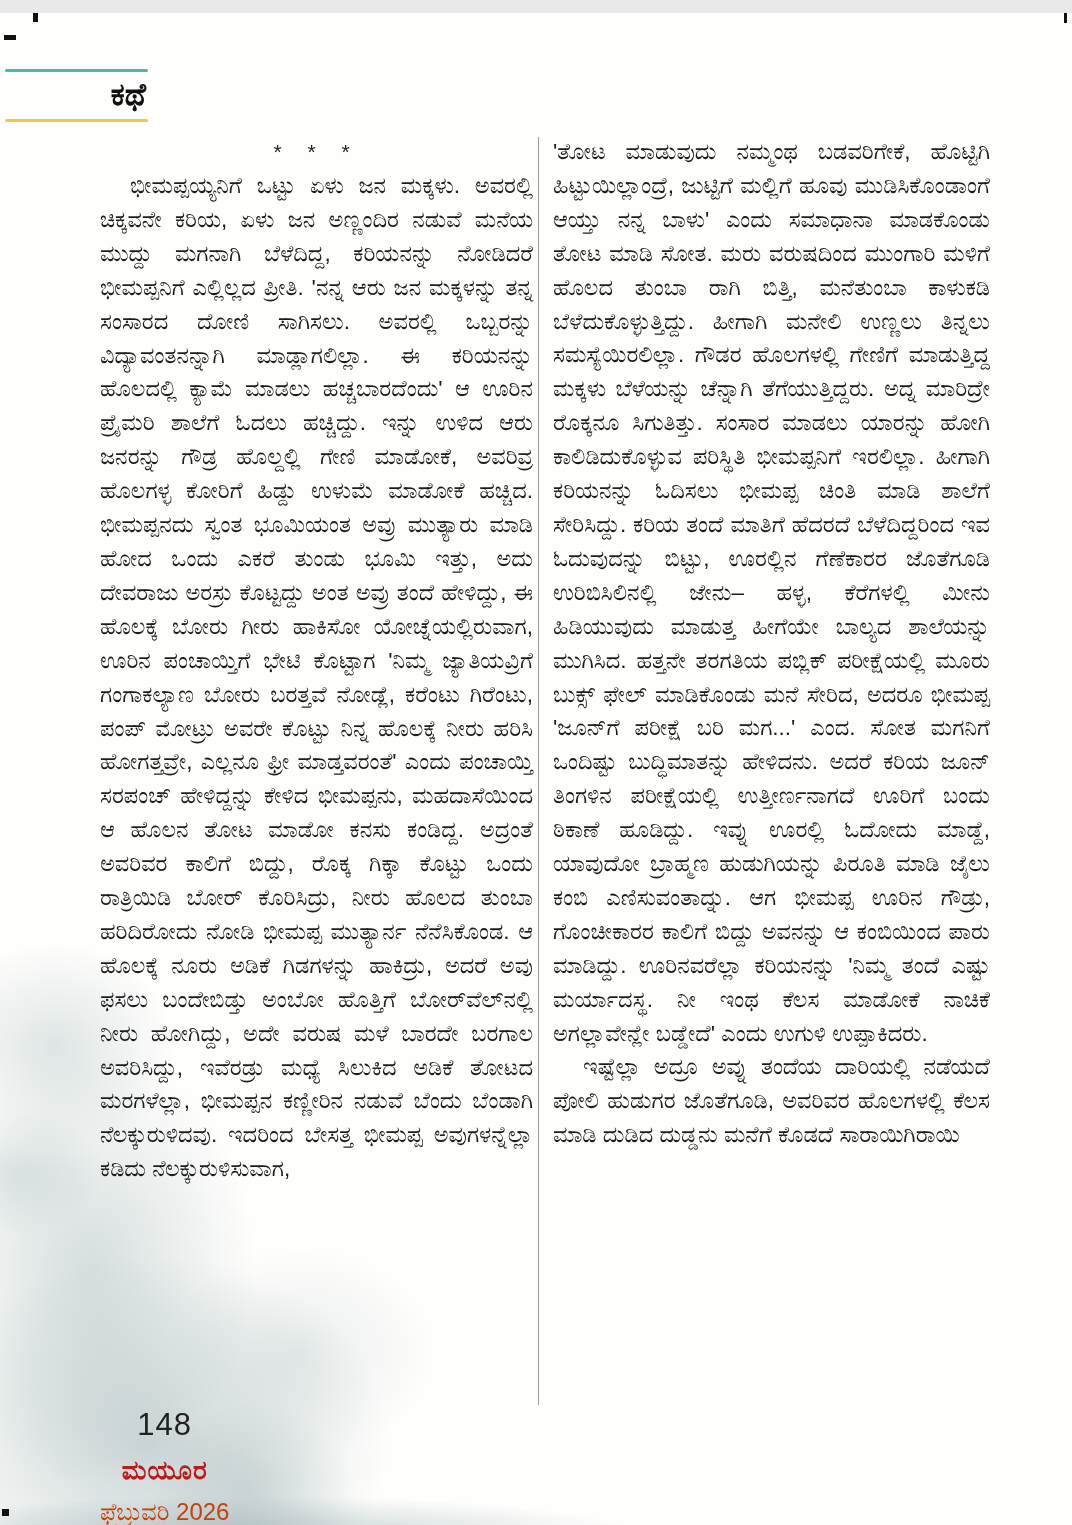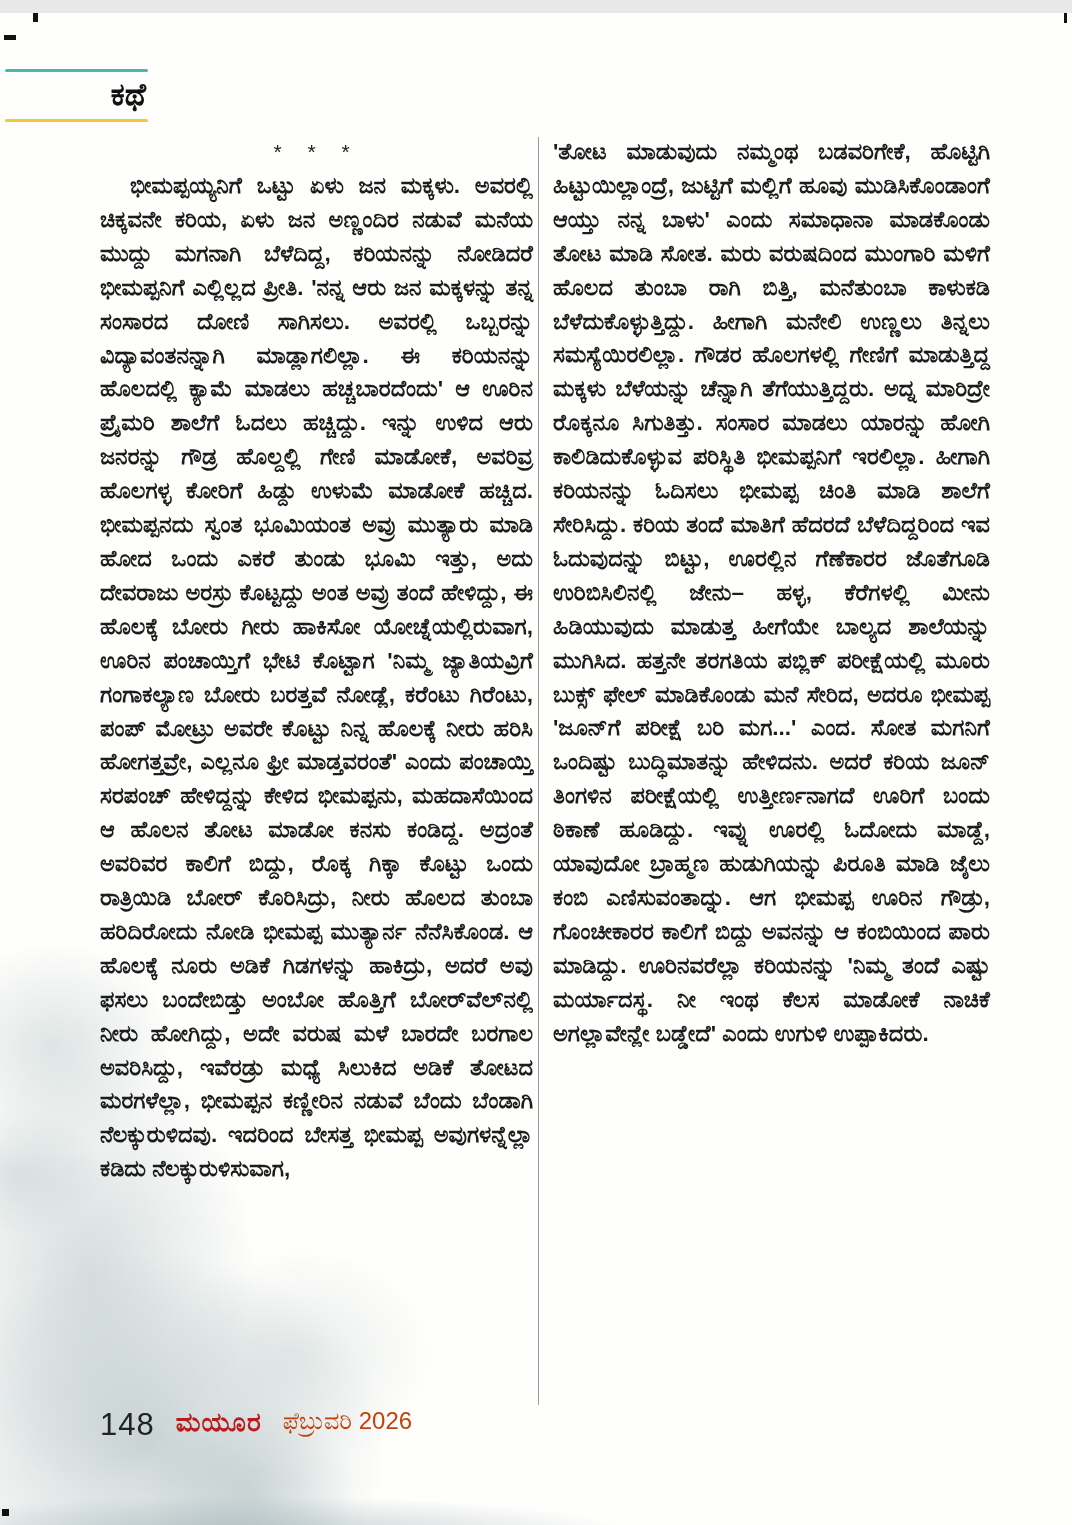--- a/index.html
+++ b/index.html
@@ -46,24 +46,24 @@
   }
   
   .col{position:absolute;top:122px;font-size:22.5px;line-height:33.9px;text-align:justify;}
   .col-left{left:100px;width:433px;}
   .col-right{left:553px;width:437px;}
   .divider{position:absolute;left:538px;top:124px;width:1px;height:1268px;background:#9a9a9a;}
   .stars{
     text-align:center;font-size:21px;letter-spacing:10px;
     line-height:34px;height:34px;color:#222;
   }
-  .para{margin:0;font-weight:bold;}
+  .para{margin:0;}
   .para-indent{text-indent:30px;}
   
-  .footer{position:absolute;left:100px;top:1394px;display:flex;align-items:flex-start;gap:21px;}
+  .footer{position:absolute;left:100px;top:1394px;display:flex;align-items:center;gap:12px;flex-direction:column;}
   .page-number{font-size:31px;color:#222;letter-spacing:1px;}
   .magazine-logo{font-size:26px;font-weight:bold;color:#b91c1c;letter-spacing:1px;}
   .issue-date{font-size:24px;color:#c2410c;}
 </style>
 </head>
 <body>
 
 <div class="page">
   <div class="stain"></div>
 
@@ -80,20 +80,21 @@
 
     <div class="col col-left">
       <div class="stars">* * *</div>
       <p class="para para-indent">ಭೀಮಪ್ಪಯ್ಯನಿಗೆ ಒಟ್ಟು ಏಳು ಜನ ಮಕ್ಕಳು. ಅವರಲ್ಲಿ ಚಿಕ್ಕವನೇ ಕರಿಯ, ಏಳು ಜನ ಅಣ್ಣಂದಿರ ನಡುವೆ ಮನೆಯ ಮುದ್ದು ಮಗನಾಗಿ ಬೆಳೆದಿದ್ದ, ಕರಿಯನನ್ನು ನೋಡಿದರೆ ಭೀಮಪ್ಪನಿಗೆ ಎಲ್ಲಿಲ್ಲದ ಪ್ರೀತಿ. 'ನನ್ನ ಆರು ಜನ ಮಕ್ಕಳನ್ನು ತನ್ನ ಸಂಸಾರದ ದೋಣಿ ಸಾಗಿಸಲು. ಅವರಲ್ಲಿ ಒಬ್ಬರನ್ನು ವಿದ್ಯಾವಂತನನ್ನಾಗಿ ಮಾಡ್ಲಾಗಲಿಲ್ಲಾ. ಈ ಕರಿಯನನ್ನು ಹೊಲದಲ್ಲಿ ಕ್ಯಾಮೆ ಮಾಡಲು ಹಚ್ಚಬಾರದೆಂದು' ಆ ಊರಿನ ಪ್ರೈಮರಿ ಶಾಲೆಗೆ ಓದಲು ಹಚ್ಚಿದ್ದು. ಇನ್ನು ಉಳಿದ ಆರು ಜನರನ್ನು ಗೌಡ್ರ ಹೊಲ್ದಲ್ಲಿ ಗೇಣಿ ಮಾಡೋಕೆ, ಅವರಿವ್ರ ಹೊಲಗಳ್ಳ ಕೋರಿಗೆ ಹಿಡ್ದು ಉಳುಮೆ ಮಾಡೋಕೆ ಹಚ್ಚಿದ. ಭೀಮಪ್ಪನದು ಸ್ವಂತ ಭೂಮಿಯಂತ ಅವ್ರು ಮುತ್ಯಾರು ಮಾಡಿ ಹೋದ ಒಂದು ಎಕರೆ ತುಂಡು ಭೂಮಿ ಇತ್ತು, ಅದು ದೇವರಾಜು ಅರಸ್ರು ಕೊಟ್ಟದ್ದು ಅಂತ ಅವ್ರು ತಂದೆ ಹೇಳಿದ್ದು, ಈ ಹೊಲಕ್ಕೆ ಬೋರು ಗೀರು ಹಾಕಿಸೋ ಯೋಚ್ನೆಯಲ್ಲಿರುವಾಗ, ಊರಿನ ಪಂಚಾಯ್ತಿಗೆ ಭೇಟಿ ಕೊಟ್ಟಾಗ 'ನಿಮ್ಮ ಜ್ಯಾತಿಯವ್ರಿಗೆ ಗಂಗಾಕಲ್ಯಾಣ ಬೋರು ಬರತ್ತವೆ ನೋಡ್ಲೆ, ಕರೆಂಟು ಗಿರೆಂಟು, ಪಂಪ್ ಮೋಟ್ರು ಅವರೇ ಕೊಟ್ಟು ನಿನ್ನ ಹೊಲಕ್ಕೆ ನೀರು ಹರಿಸಿ ಹೋಗತ್ತವ್ರೇ, ಎಲ್ಲನೂ ಫ್ರೀ ಮಾಡ್ತವರಂತೆ' ಎಂದು ಪಂಚಾಯ್ತಿ ಸರಪಂಚ್ ಹೇಳಿದ್ದನ್ನು ಕೇಳಿದ ಭೀಮಪ್ಪನು, ಮಹದಾಸೆಯಿಂದ ಆ ಹೊಲನ ತೋಟ ಮಾಡೋ ಕನಸು ಕಂಡಿದ್ದ. ಅದ್ರಂತೆ ಅವರಿವರ ಕಾಲಿಗೆ ಬಿದ್ದು, ರೊಕ್ಕ ಗಿಕ್ಕಾ ಕೊಟ್ಟು ಒಂದು ರಾತ್ರಿಯಿಡಿ ಬೋರ್ ಕೊರಿಸಿದ್ರು, ನೀರು ಹೊಲದ ತುಂಬಾ ಹರಿದಿರೋದು ನೋಡಿ ಭೀಮಪ್ಪ ಮುತ್ಯಾರ್ನ ನೆನೆಸಿಕೊಂಡ. ಆ ಹೊಲಕ್ಕೆ ನೂರು ಅಡಿಕೆ ಗಿಡಗಳನ್ನು ಹಾಕಿದ್ರು, ಅದರೆ ಅವು ಫಸಲು ಬಂದೇಬಿಡ್ತು ಅಂಬೋ ಹೊತ್ತಿಗೆ ಬೋರ್‌ವೆಲ್‌ನಲ್ಲಿ ನೀರು ಹೋಗಿದ್ದು, ಅದೇ ವರುಷ ಮಳೆ ಬಾರದೇ ಬರಗಾಲ ಅವರಿಸಿದ್ದು, ಇವೆರಡ್ರು ಮಧ್ಯೆ ಸಿಲುಕಿದ ಅಡಿಕೆ ತೋಟದ ಮರಗಳೆಲ್ಲಾ, ಭೀಮಪ್ಪನ ಕಣ್ಣೀರಿನ ನಡುವೆ ಬೆಂದು ಬೆಂಡಾಗಿ ನೆಲಕ್ಕುರುಳಿದವು. ಇದರಿಂದ ಬೇಸತ್ತ ಭೀಮಪ್ಪ ಅವುಗಳನ್ನೆಲ್ಲಾ ಕಡಿದು ನೆಲಕ್ಕುರುಳಿಸುವಾಗ,</p>
     </div>
 
     <div class="divider"></div>
 
     <div class="col col-right">
       <p class="para">'ತೋಟ ಮಾಡುವುದು ನಮ್ಮಂಥ ಬಡವರಿಗೇಕೆ, ಹೊಟ್ಟಿಗಿ ಹಿಟ್ಟುಯಿಲ್ಲಾಂದ್ರೆ, ಜುಟ್ಟಿಗೆ ಮಲ್ಲಿಗೆ ಹೂವು ಮುಡಿಸಿಕೊಂಡಾಂಗೆ ಆಯ್ತು ನನ್ನ ಬಾಳು' ಎಂದು ಸಮಾಧಾನಾ ಮಾಡಕೊಂಡು ತೋಟ ಮಾಡಿ ಸೋತ. ಮರು ವರುಷದಿಂದ ಮುಂಗಾರಿ ಮಳಿಗೆ ಹೊಲದ ತುಂಬಾ ರಾಗಿ ಬಿತ್ತಿ, ಮನೆತುಂಬಾ ಕಾಳುಕಡಿ ಬೆಳೆದುಕೊಳ್ಳುತ್ತಿದ್ದು. ಹೀಗಾಗಿ ಮನೇಲಿ ಉಣ್ಣಲು ತಿನ್ನಲು ಸಮಸ್ಯೆಯಿರಲಿಲ್ಲಾ. ಗೌಡರ ಹೊಲಗಳಲ್ಲಿ ಗೇಣಿಗೆ ಮಾಡುತ್ತಿದ್ದ ಮಕ್ಕಳು ಬೆಳೆಯನ್ನು ಚೆನ್ನಾಗಿ ತೆಗೆಯುತ್ತಿದ್ದರು. ಅದ್ನ ಮಾರಿದ್ರೇ ರೊಕ್ಕನೂ ಸಿಗುತಿತ್ತು. ಸಂಸಾರ ಮಾಡಲು ಯಾರನ್ನು ಹೋಗಿ ಕಾಲಿಡಿದುಕೊಳ್ಳುವ ಪರಿಸ್ಥಿತಿ ಭೀಮಪ್ಪನಿಗೆ ಇರಲಿಲ್ಲಾ. ಹೀಗಾಗಿ ಕರಿಯನನ್ನು ಓದಿಸಲು ಭೀಮಪ್ಪ ಚಿಂತಿ ಮಾಡಿ ಶಾಲೆಗೆ ಸೇರಿಸಿದ್ದು. ಕರಿಯ ತಂದೆ ಮಾತಿಗೆ ಹೆದರದೆ ಬೆಳೆದಿದ್ದರಿಂದ ಇವ ಓದುವುದನ್ನು ಬಿಟ್ಟು, ಊರಲ್ಲಿನ ಗೆಣೆಕಾರರ ಜೊತೆಗೂಡಿ ಉರಿಬಿಸಿಲಿನಲ್ಲಿ ಜೇನು– ಹಳ್ಳ, ಕೆರೆಗಳಲ್ಲಿ ಮೀನು ಹಿಡಿಯುವುದು ಮಾಡುತ್ತ ಹೀಗೆಯೇ ಬಾಲ್ಯದ ಶಾಲೆಯನ್ನು ಮುಗಿಸಿದ. ಹತ್ತನೇ ತರಗತಿಯ ಪಬ್ಲಿಕ್ ಪರೀಕ್ಷೆಯಲ್ಲಿ ಮೂರು ಬುಕ್ಸ್ ಫೇಲ್ ಮಾಡಿಕೊಂಡು ಮನೆ ಸೇರಿದ, ಅದರೂ ಭೀಮಪ್ಪ 'ಜೂನ್‌ಗೆ ಪರೀಕ್ಷೆ ಬರಿ ಮಗ...' ಎಂದ. ಸೋತ ಮಗನಿಗೆ ಒಂದಿಷ್ಟು ಬುದ್ಧಿಮಾತನ್ನು ಹೇಳಿದನು. ಅದರೆ ಕರಿಯ ಜೂನ್ ತಿಂಗಳಿನ ಪರೀಕ್ಷೆಯಲ್ಲಿ ಉತ್ತೀರ್ಣನಾಗದೆ ಊರಿಗೆ ಬಂದು ಠಿಕಾಣೆ ಹೂಡಿದ್ದು. ಇವ್ನು ಊರಲ್ಲಿ ಓದೋದು ಮಾಡ್ದೆ, ಯಾವುದೋ ಬ್ರಾಹ್ಮಣ ಹುಡುಗಿಯನ್ನು ಪಿರೂತಿ ಮಾಡಿ ಜೈಲು ಕಂಬಿ ಎಣಿಸುವಂತಾದ್ನು. ಆಗ ಭೀಮಪ್ಪ ಊರಿನ ಗೌಡ್ರು, ಗೊಂಚೀಕಾರರ ಕಾಲಿಗೆ ಬಿದ್ದು ಅವನನ್ನು ಆ ಕಂಬಿಯಿಂದ ಪಾರು ಮಾಡಿದ್ದು. ಊರಿನವರೆಲ್ಲಾ ಕರಿಯನನ್ನು 'ನಿಮ್ಮ ತಂದೆ ಎಷ್ಟು ಮರ್ಯಾದಸ್ಥ. ನೀ ಇಂಥ ಕೆಲಸ ಮಾಡೋಕೆ ನಾಚಿಕೆ ಅಗಲ್ಲಾವೇನ್ಲೇ ಬಡ್ಡೇದೆ' ಎಂದು ಉಗುಳಿ ಉಪ್ಪಾಕಿದರು.</p>
+      <p class="para para-indent">ಇಷ್ಟೆಲ್ಲಾ ಅದ್ರೂ ಅವ್ನು ತಂದೆಯ ದಾರಿಯಲ್ಲಿ ನಡೆಯದೆ ಪೋಲಿ ಹುಡುಗರ ಜೊತೆಗೂಡಿ, ಅವರಿವರ ಹೊಲಗಳಲ್ಲಿ ಕೆಲಸ ಮಾಡಿ ದುಡಿದ ದುಡ್ಡನು ಮನೆಗೆ ಕೊಡದೆ ಸಾರಾಯಿಗಿರಾಯಿ</p>
     </div>
 
     <footer class="footer">
       <span class="page-number">148</span>
       <span class="magazine-logo">ಮಯೂರ</span>
       <span class="issue-date">ಫೆಬ್ರುವರಿ 2026</span>
     </footer>
   </div>
 
   <div class="mark mark-bottom-square"></div>

